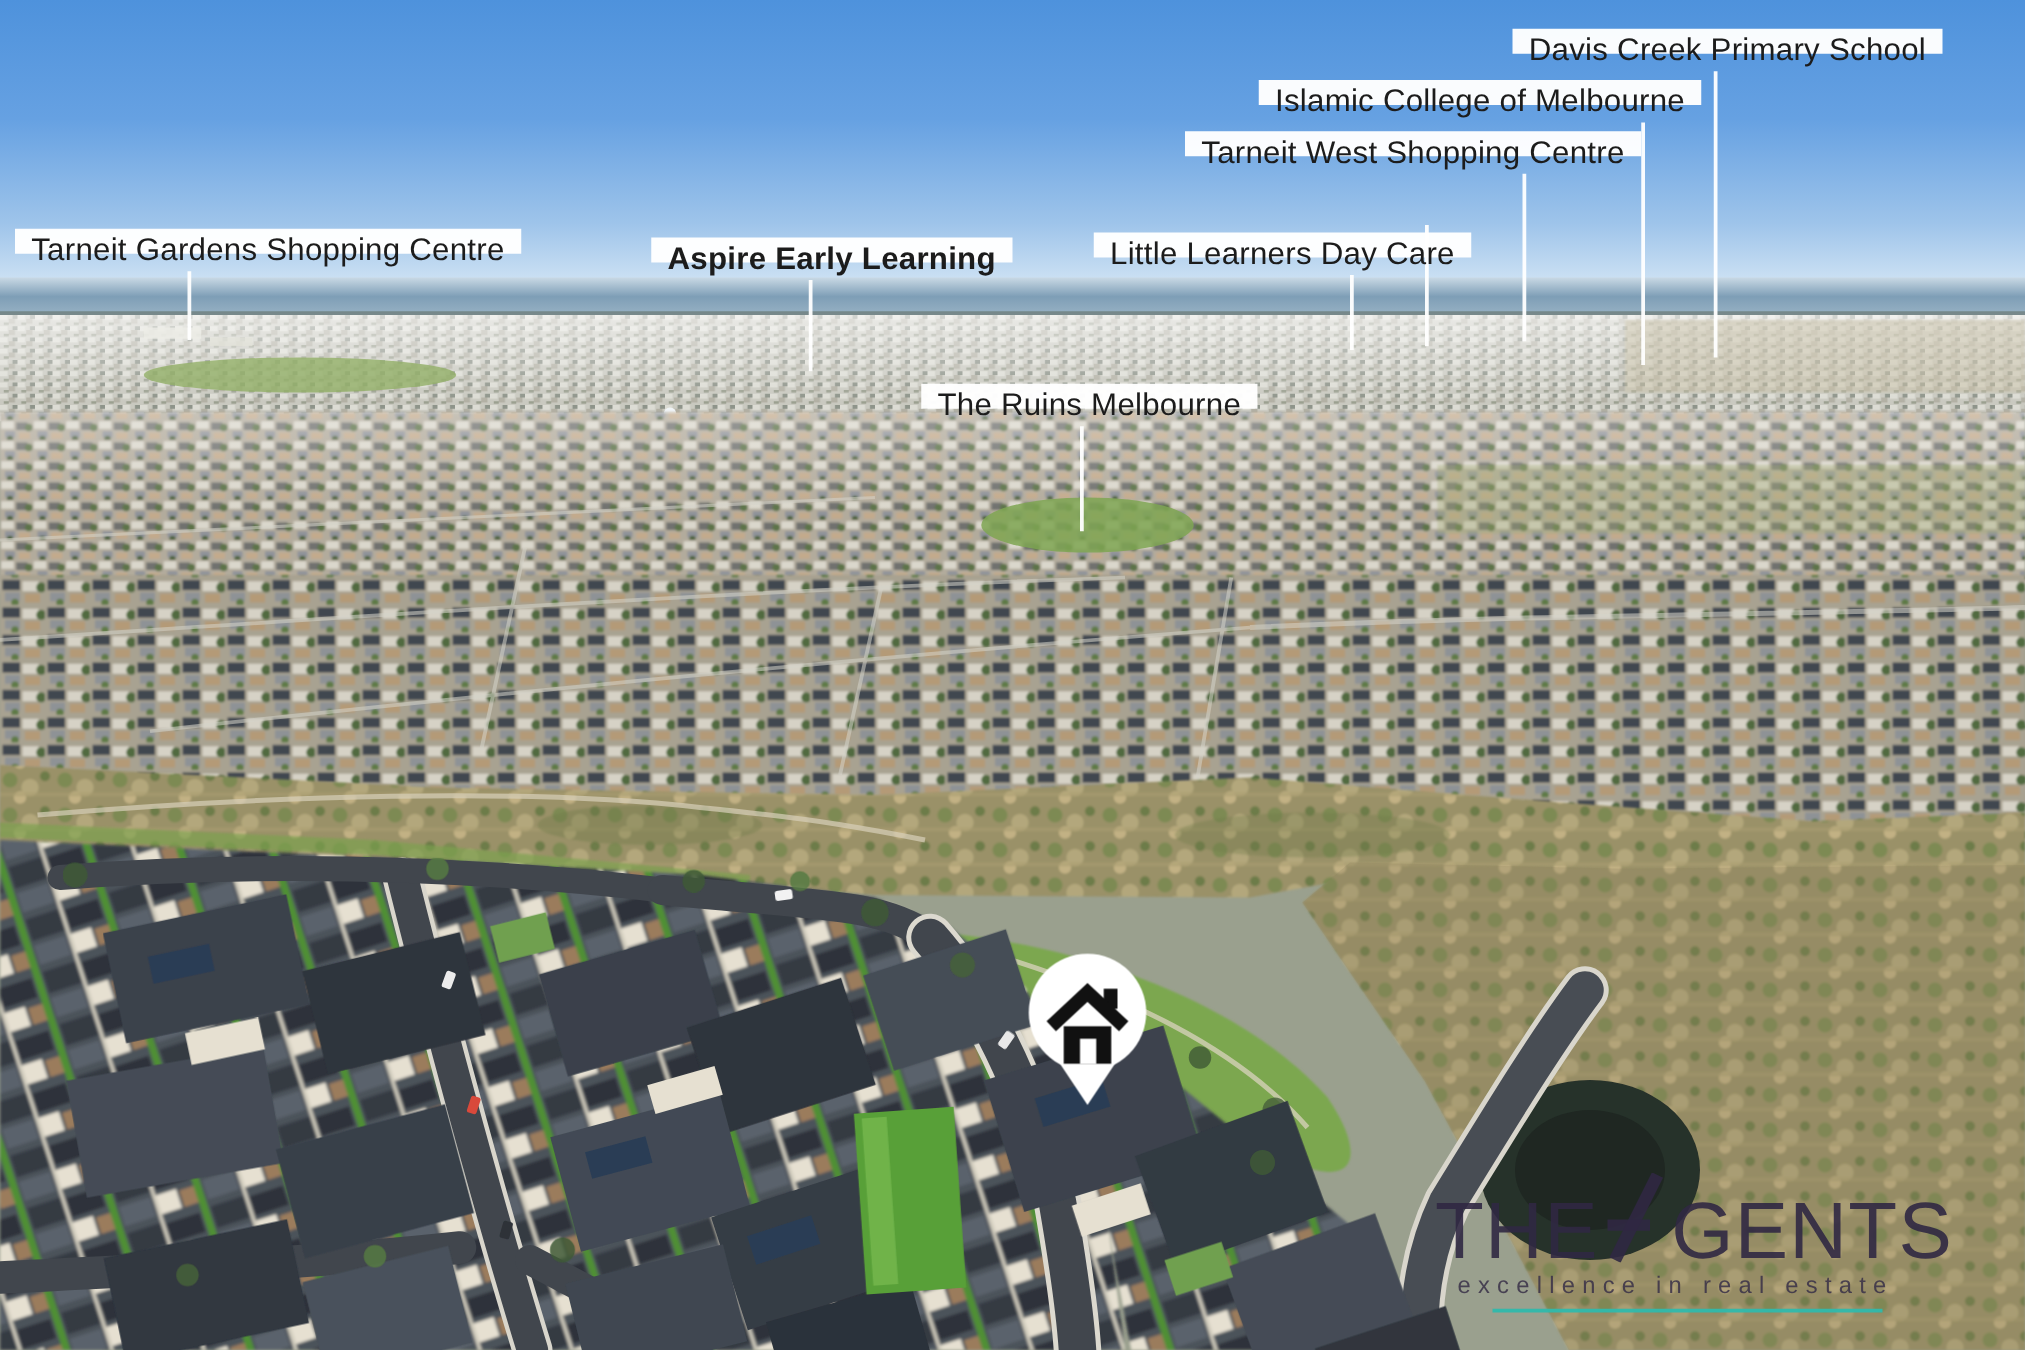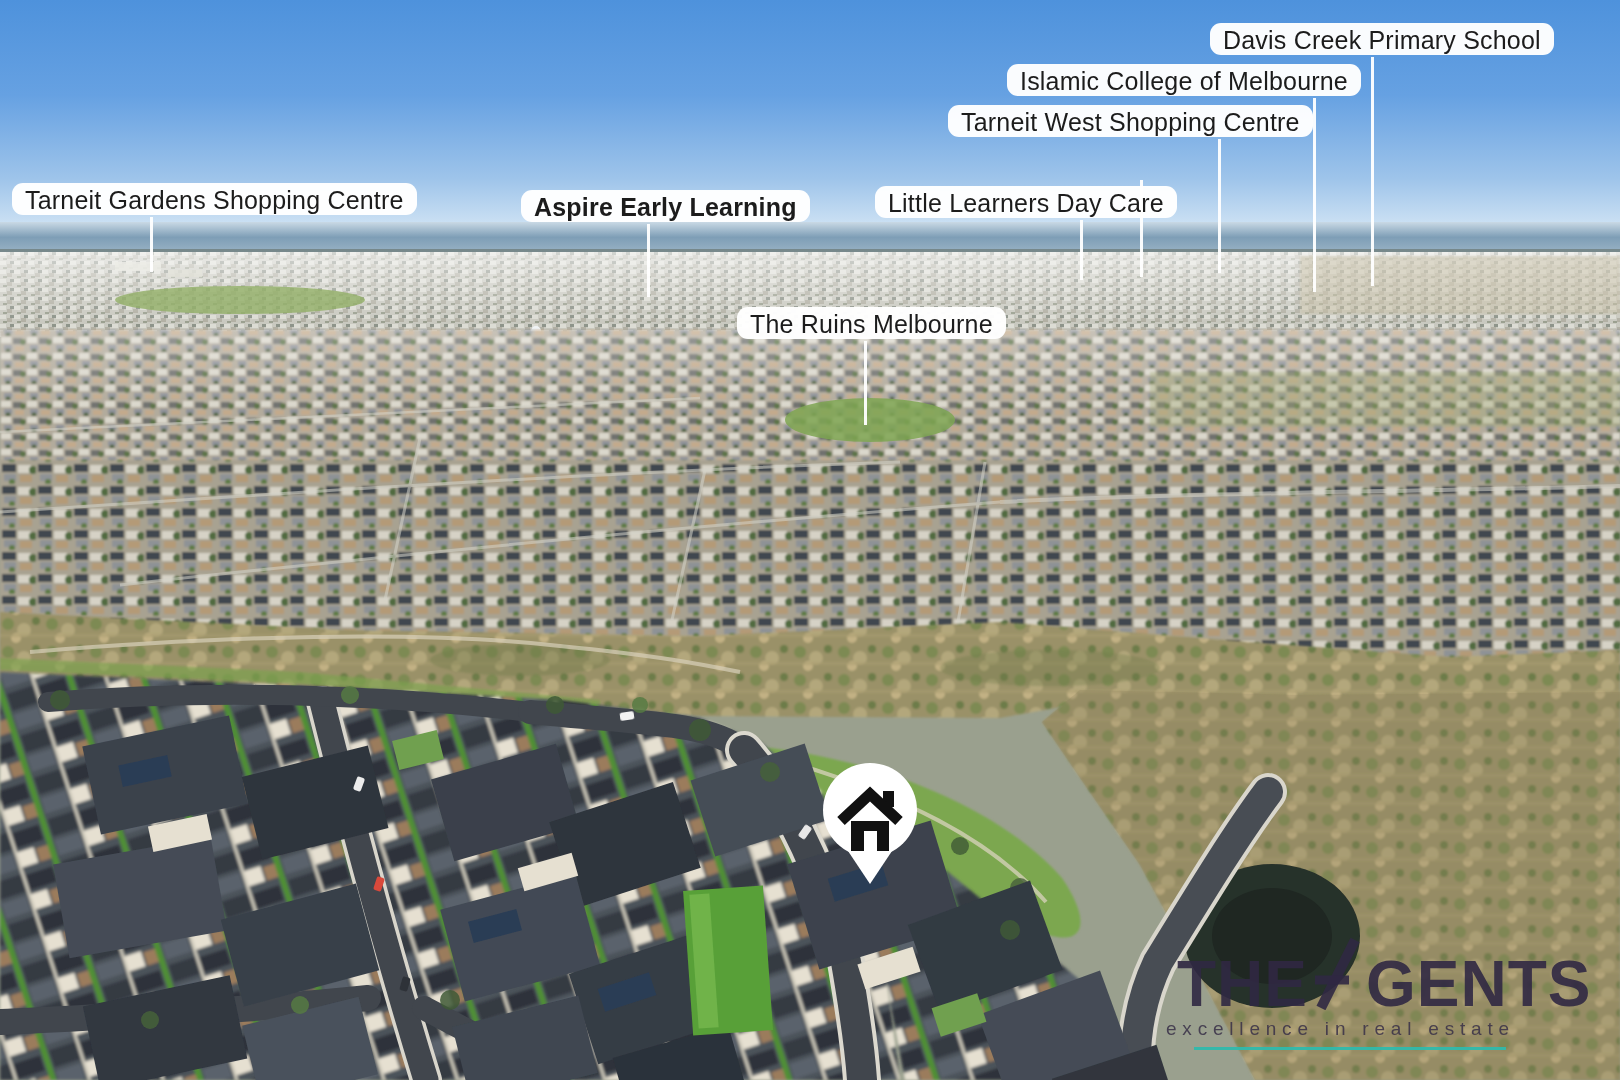--- a/index.html
+++ b/index.html
@@ -1,23 +1,23 @@
 <!DOCTYPE html>
 <html><head>
 <meta charset="utf-8">
 <style>
   html,body{margin:0;padding:0;background:#222;}
   #stage{position:relative;width:1620px;height:1080px;overflow:hidden;
          font-family:"Liberation Sans",sans-serif;background:#9aa08e;}
   #stage svg.bg{position:absolute;left:0;top:0;z-index:0;display:block;}
 
   
-  .callout{position:absolute;z-index:3;height:32px;line-height:34px;
+  .callout{position:absolute;z-index:3;height:20px;line-height:34px;
            background:rgba(255,255,255,.97);color:#1c1c1c;font-size:25px;
-           letter-spacing:.2px;padding:0 13px;white-space:nowrap;border-radius:11px;}
+           letter-spacing:.2px;padding:0 13px;white-space:nowrap;}
   .lbl-0{left:12px;top:183px;}
   .lbl-1{left:521px;top:190px;font-weight:bold;}
   .lbl-2{left:737px;top:307px;}
   .lbl-3{left:875px;top:186px;text-align:center;}
   .lbl-4{left:958px;top:146px;}
   .lbl-5{left:948px;top:105px;}
   .lbl-6{left:1007px;top:64px;}
   .lbl-7{left:1210px;top:23px;}
 
   .leader{position:absolute;z-index:2;width:3px;background:rgba(255,255,255,.95);}
@@ -28,22 +28,22 @@
   .ld-4{left:1140px;top:180px;height:97px;}
   .ld-5{left:1218px;top:139px;height:134px;}
   .ld-6{left:1313px;top:98px;height:194px;}
   .ld-7{left:1371px;top:57px;height:229px;}
 
   
   .pin{position:absolute;z-index:3;left:818px;top:758px;width:104px;height:128px;}
 
   
   .logo{position:absolute;z-index:3;left:1148px;top:938px;}
-  .logo-title{display:flex;align-items:flex-end;font-size:64px;font-weight:bold;
-              letter-spacing:1px;color:rgba(48,40,66,.9);line-height:.78;margin-left:29px;}
+  .logo-title{display:flex;align-items:flex-end;font-size:64px;font-weight:normal;
+              letter-spacing:1px;color:rgba(48,40,66,.9);line-height:.78;}
   .logo-a{margin:0 5px;}
   .logo-tagline{margin-top:8px;padding-left:18px;font-size:19px;letter-spacing:5.8px;
                 color:rgba(56,48,72,.85);white-space:nowrap;}
   .logo-underline{width:312px;height:3px;background:rgba(47,185,172,.95);
                   margin:7px 0 0 46px;}
 </style>
 </head>
 <body>
 
 <div id="stage">

